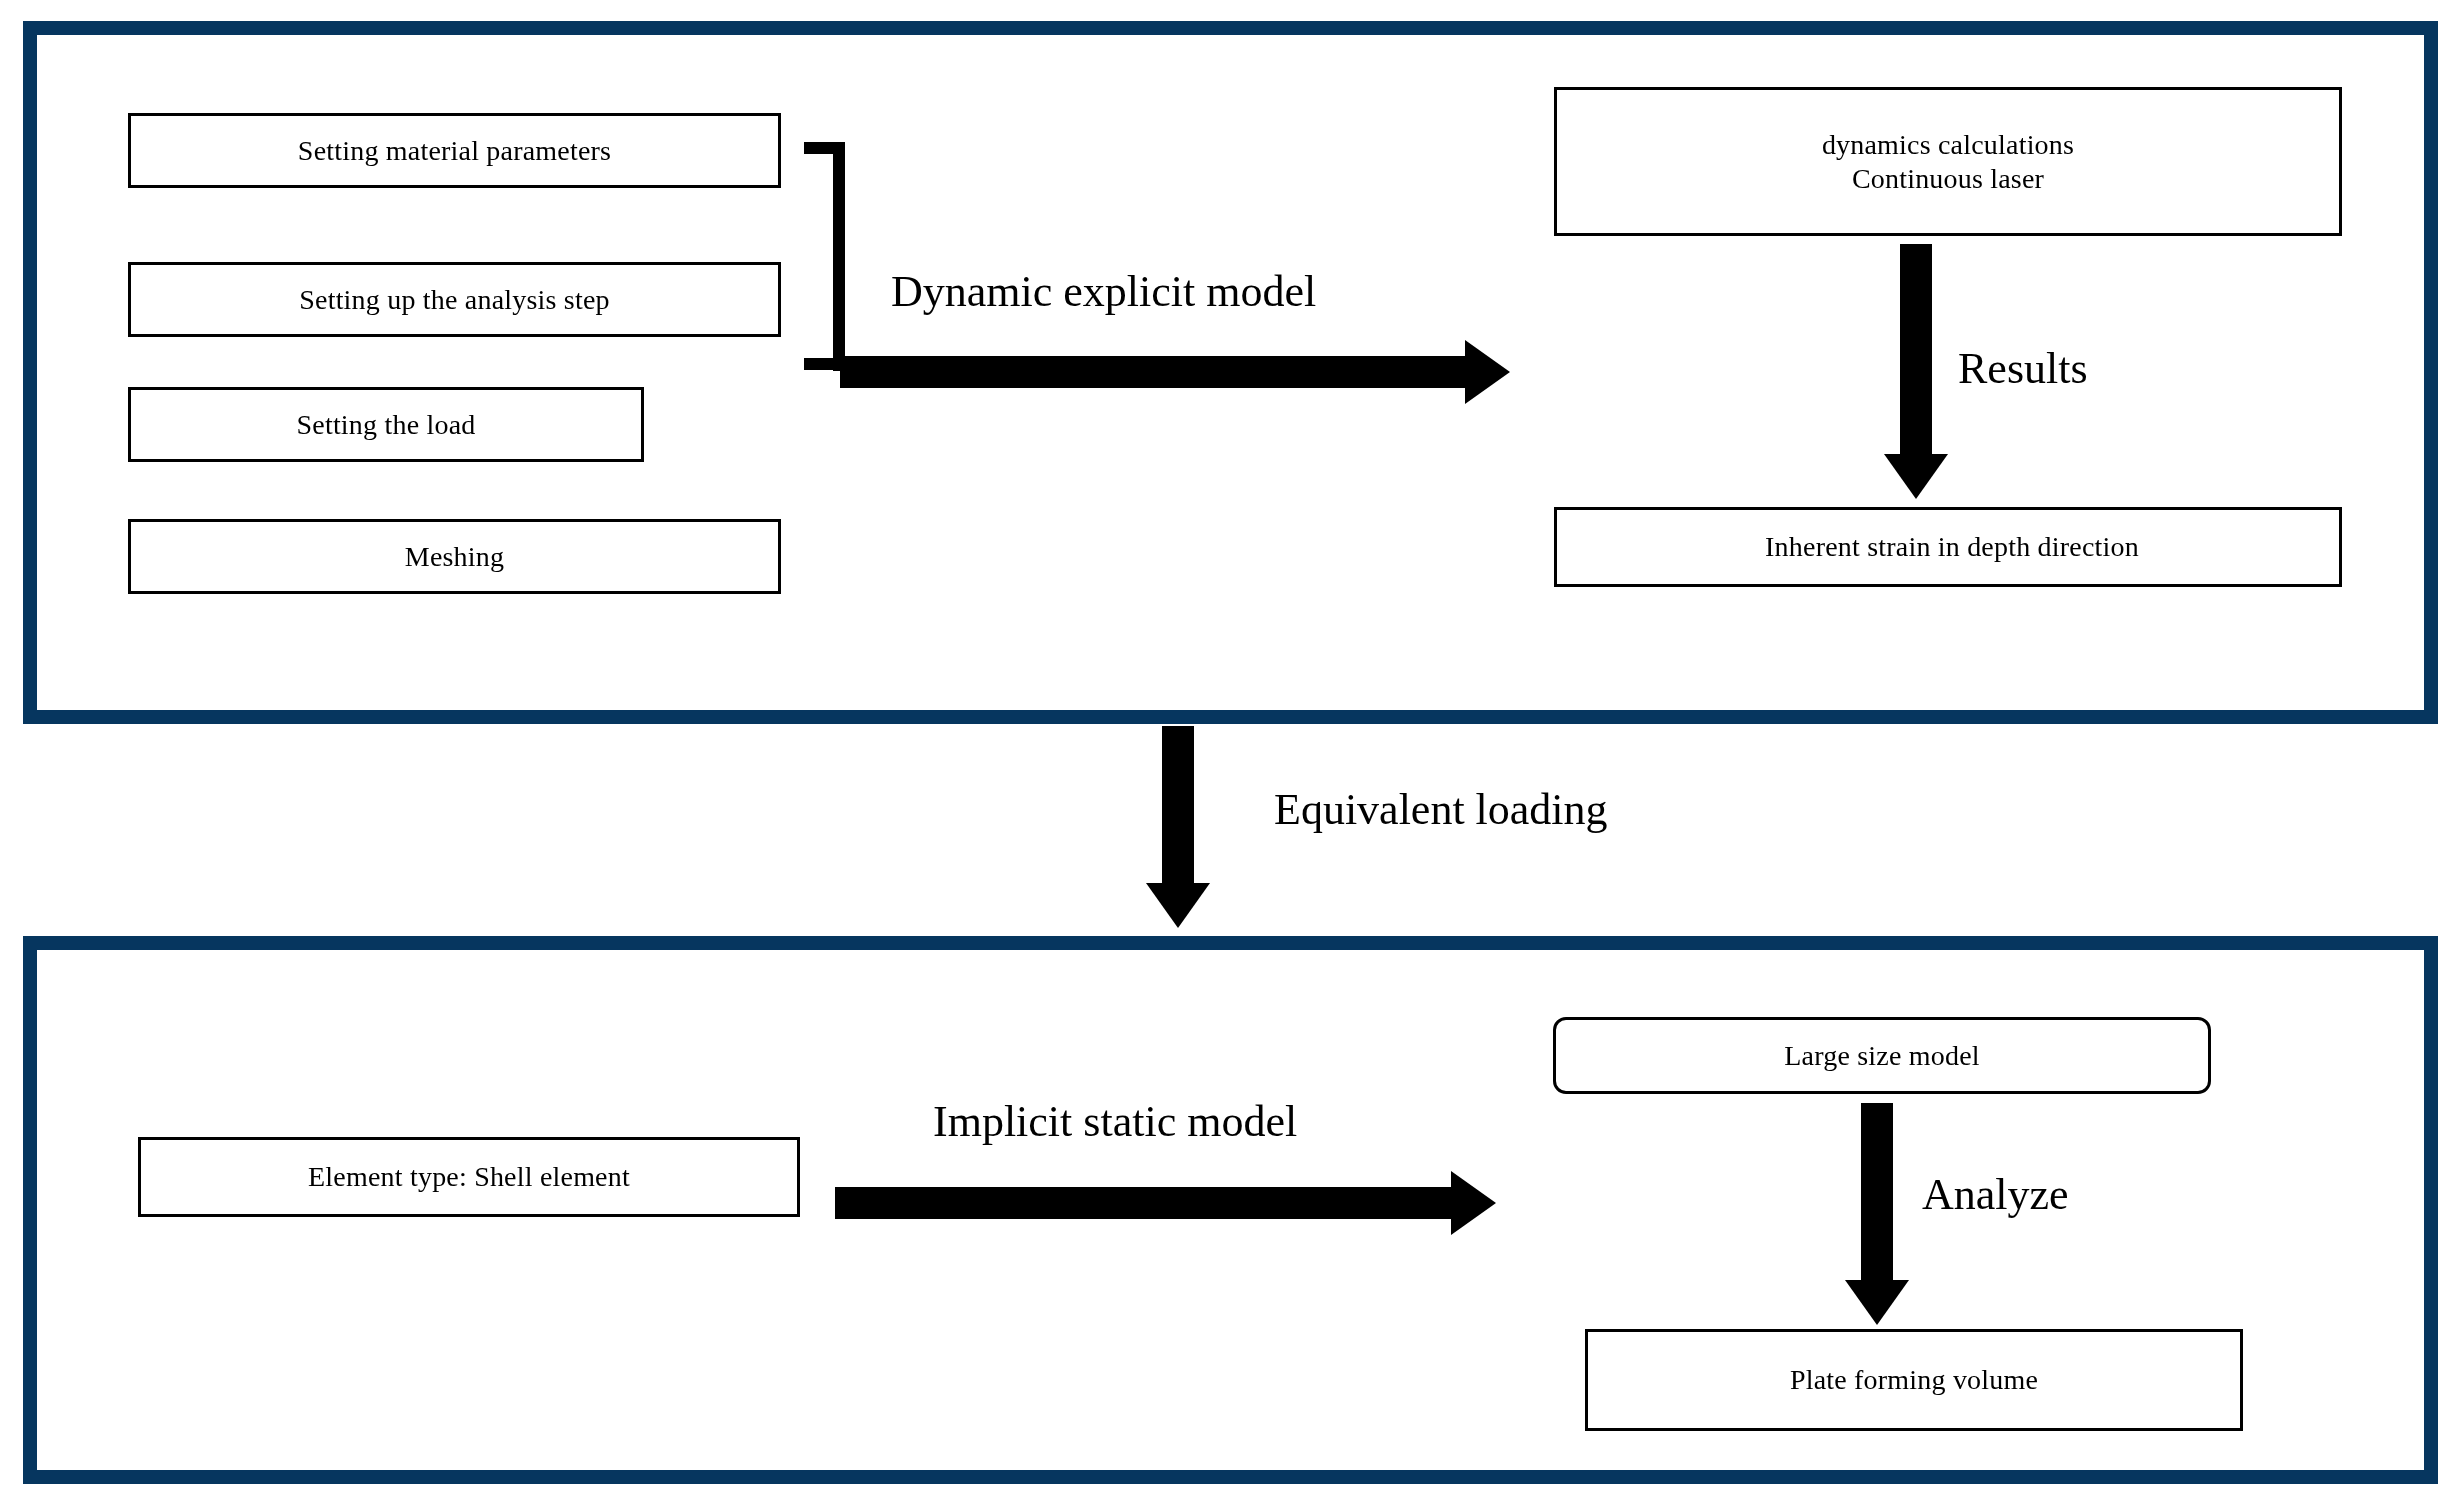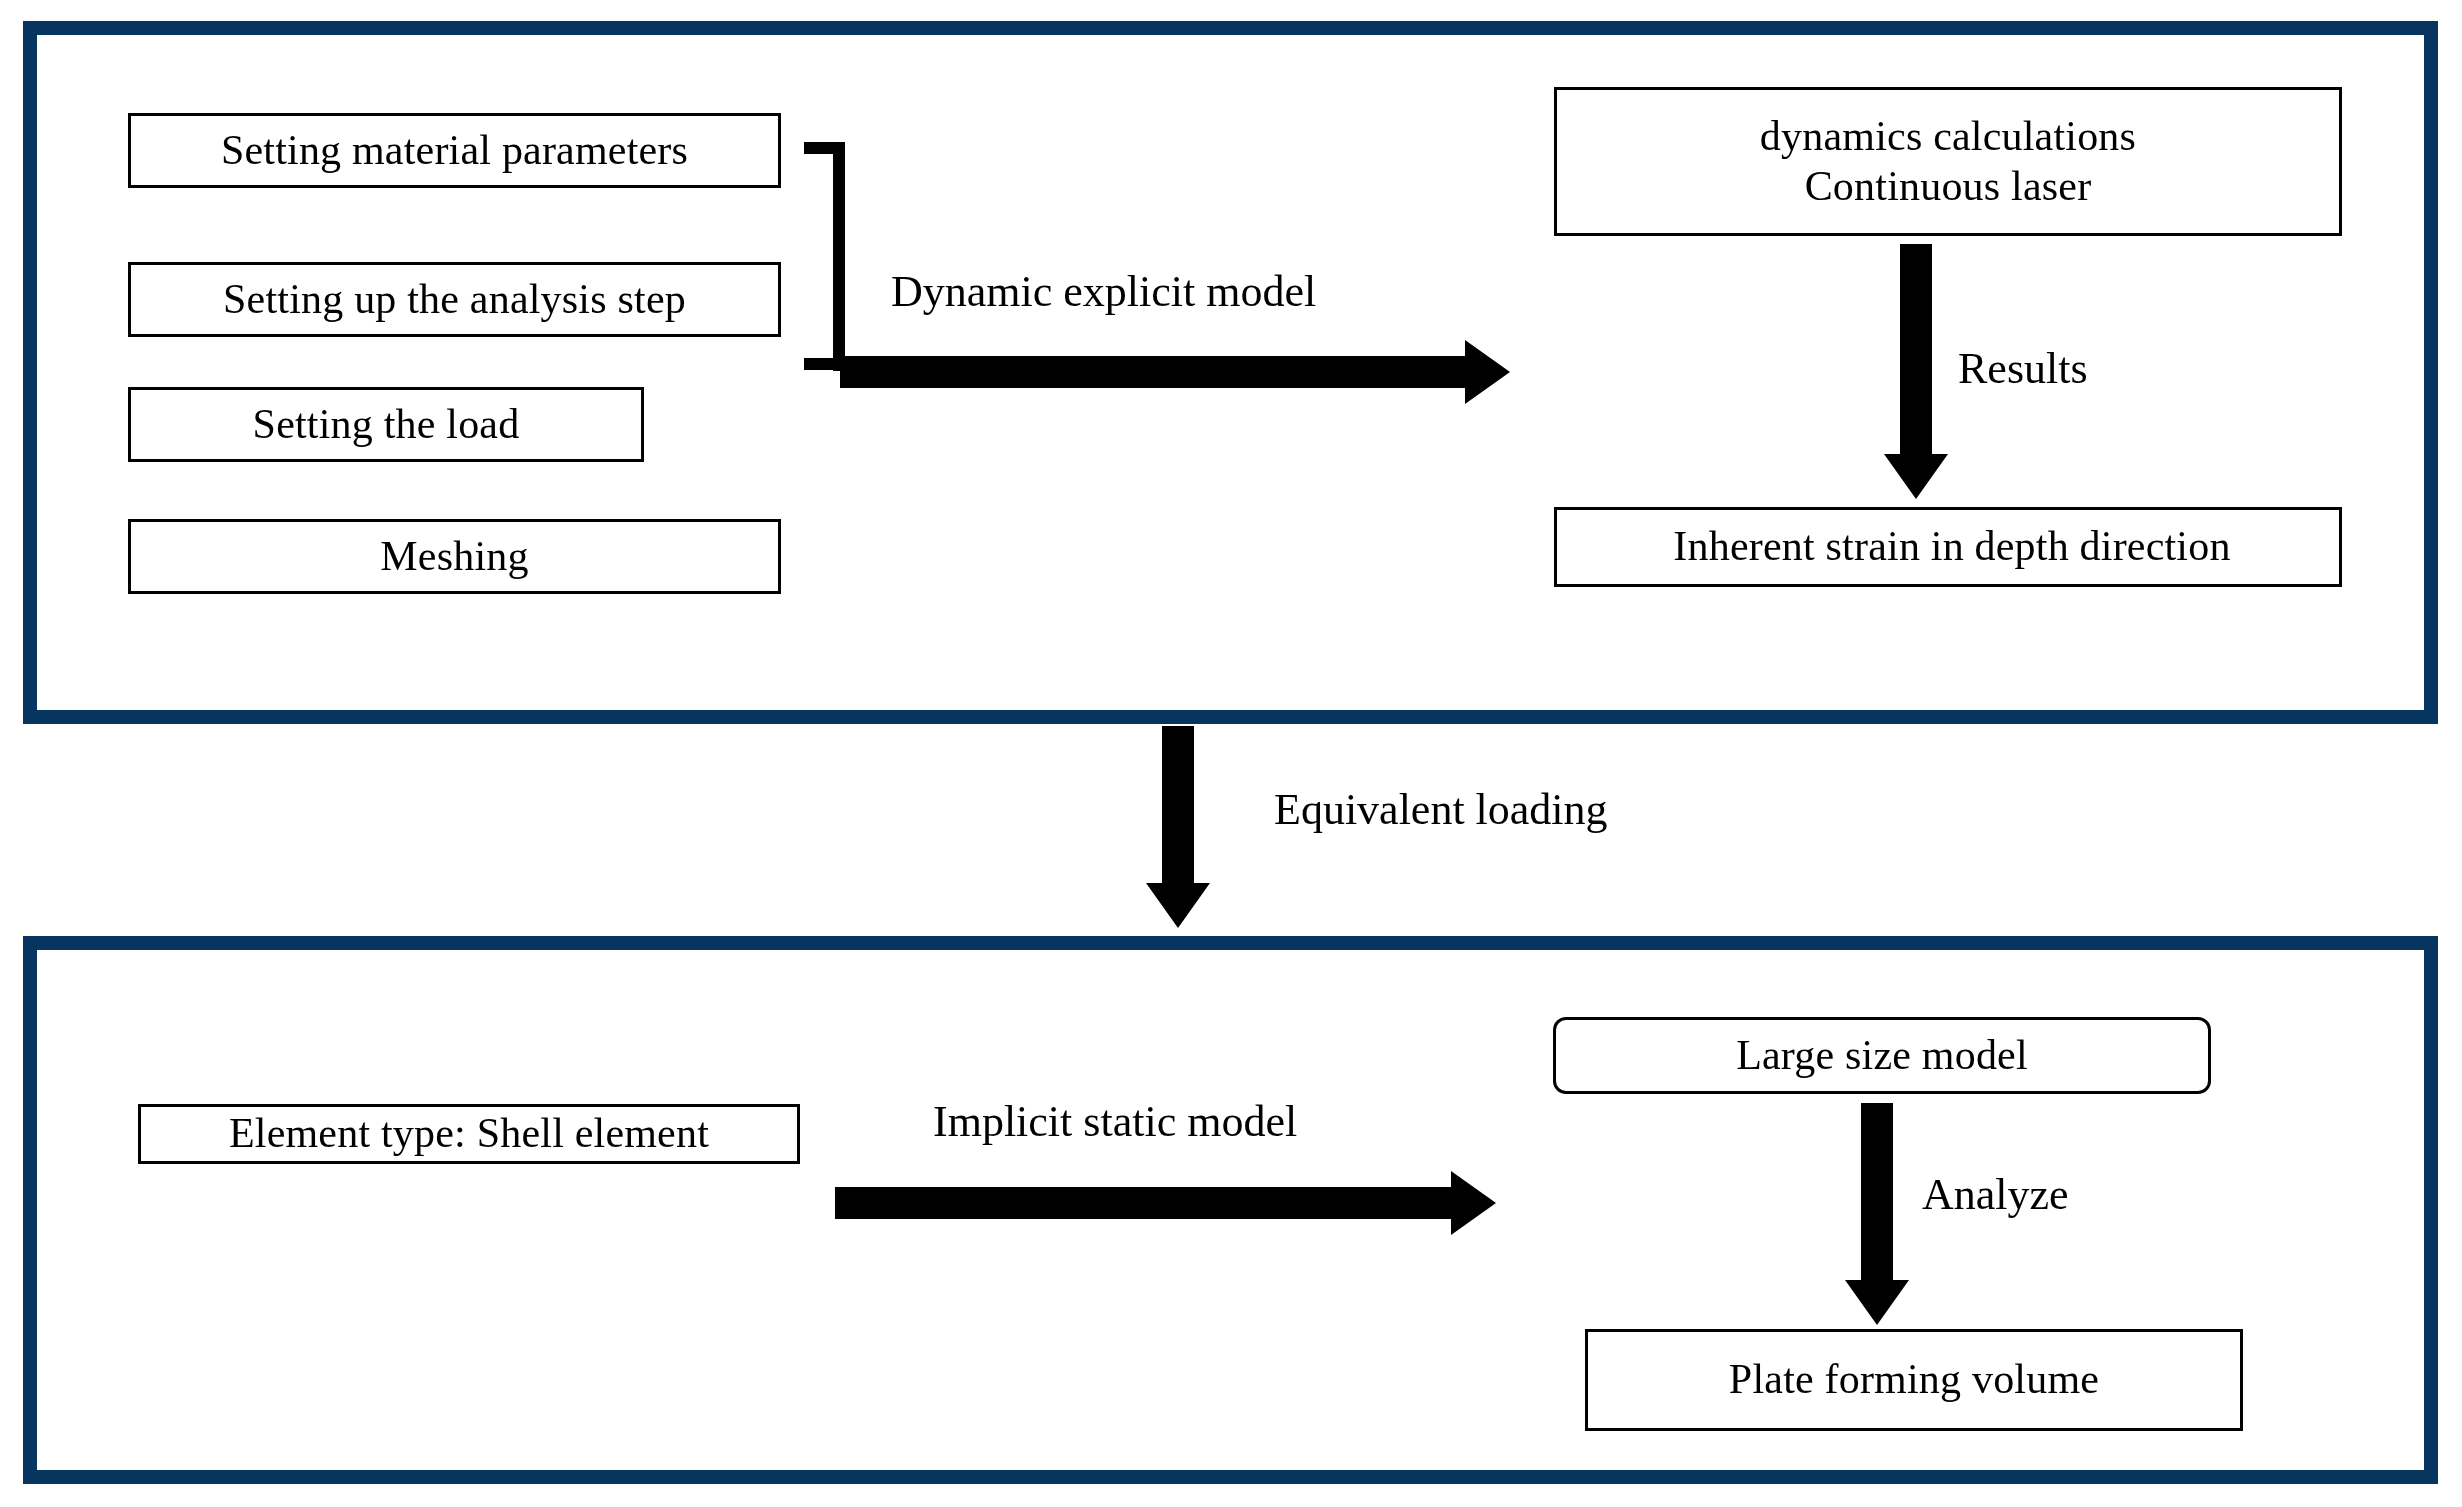--- a/index.html
+++ b/index.html
@@ -30,38 +30,38 @@
   .pbox {
     position: absolute;
     box-sizing: border-box;
     border: 3.7px solid #000000;
     background: #ffffff;
     display: flex;
     align-items: center;
     justify-content: center;
     text-align: center;
     line-height: 1.18;
-    font-size: 42px;
+    font-size: 28px;
     letter-spacing: 0.2px;
   }
   .pbox span { display: block; padding: 0 9.3px; }
 
   
   #box-material  { left: 128px; top: 113px; width: 653px; height: 75px; }
   #box-step      { left: 128px; top: 262px; width: 653px; height: 75px; }
   #box-load      { left: 128px; top: 387px; width: 516px; height: 75px; }
   #box-meshing   { left: 128px; top: 519px; width: 653px; height: 75px; }
 
   
   #box-laser     { left: 1554px; top: 87px;  width: 788px; height: 149px;
                    flex-direction: column; }
   #box-inherent  { left: 1554px; top: 507px; width: 788px; height: 80px; padding-left: 8px; }
 
   
-  #box-element   { left: 138px;  top: 1104px; width: 662px; height: 60px; }
+  #box-element   { left: 138px;  top: 1137px; width: 662px; height: 80px; }
   #box-large     { left: 1553px; top: 1017px; width: 658px; height: 77px; border-radius: 13px; }
   #box-plate     { left: 1553px; top: 1329px; width: 658px; height: 102px; margin-left: 32px; }
   #bracket-spine {
     position: absolute;
     left: 833px;
     top: 142px;
     width: 12px;
     height: 229px;
     background: #000000;
   }

